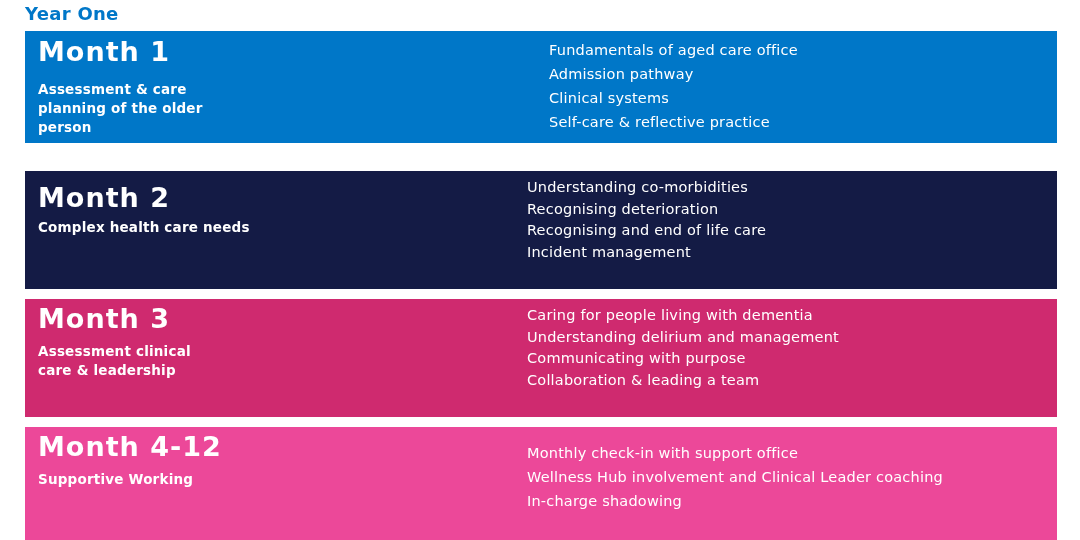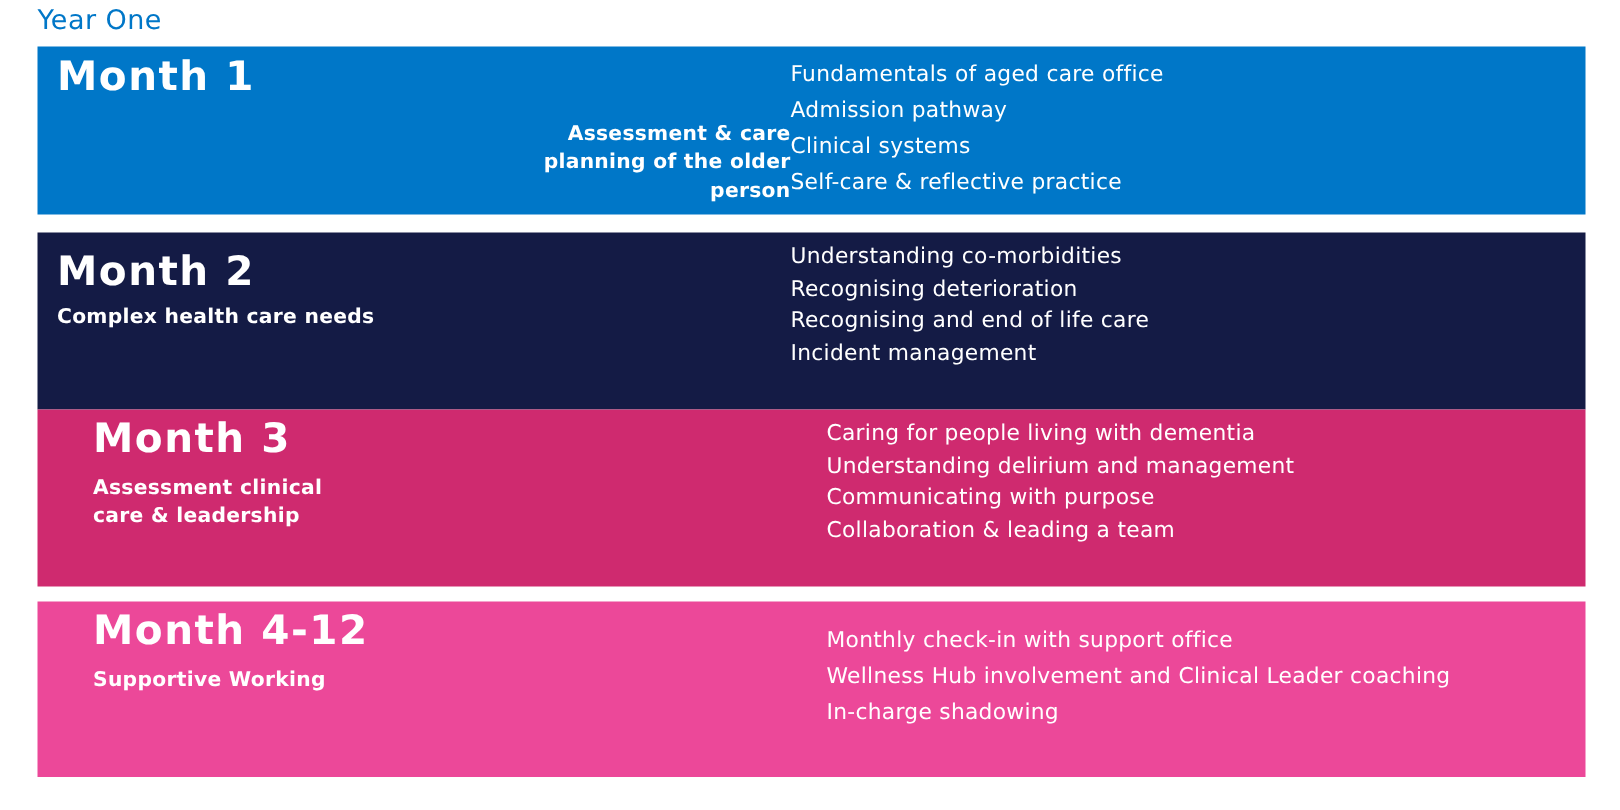--- a/index.html
+++ b/index.html
@@ -6,60 +6,60 @@
     margin: 0;
     padding: 0;
     background: #ffffff;
     width: 1080px;
     height: 540px;
     overflow: hidden;
     font-family: "DejaVu Sans", "Liberation Sans", sans-serif;
   }
   .year-title {
     font-size: 18px;
-    font-weight: normal;
+    font-weight: bold;
     line-height: 22px;
     letter-spacing: 0.3px;
     margin: 3px 0 6px 25px;
   }
   .band {
     display: flex;
     width: 1032px;
     margin-left: 25px;
     color: #ffffff;
     box-sizing: border-box;
   }
-  .m1 { height: 112px; margin-bottom: 12px; }
-  .m2 { height: 118px; }
+  .m1 { height: 112px; margin-bottom: 28px; gap: 22px; }
+  .m2 { height: 118px; margin-bottom: 10px; }
   .m3 { height: 118px; margin-bottom: 10px; }
   .m4 { height: 117px; }
 
   .band-left {
     width: 502px;
     box-sizing: border-box;
     padding-left: 13px;
   }
   .m1 .band-left { padding-top: 7px; }
   .m2 .band-left { padding-top: 13px; }
-  .m3 .band-left, .m4 .band-left { padding-top: 6px; margin-left: 24px; }
+  .m3 .band-left, .m4 .band-left { padding-top: 6px; }
 
   .band-title {
     font-size: 27px;
     font-weight: bold;
     line-height: 27px;
     letter-spacing: 1px;
   }
   .band-subtitle {
     font-size: 13.5px;
     font-weight: bold;
     line-height: 19px;
     letter-spacing: 0.2px;
     margin-top: 10px;
   }
-  .m1 .band-subtitle { margin-top: 15px; text-align: right; }
+  .m1 .band-subtitle { margin-top: 15px; }
   .m2 .band-subtitle { margin-top: 7px; }
 
   .band-right {
     flex: 1;
     box-sizing: border-box;
     padding-top: 7px;
     font-size: 14.5px;
     line-height: 24px;
     letter-spacing: 0.2px;
   }

